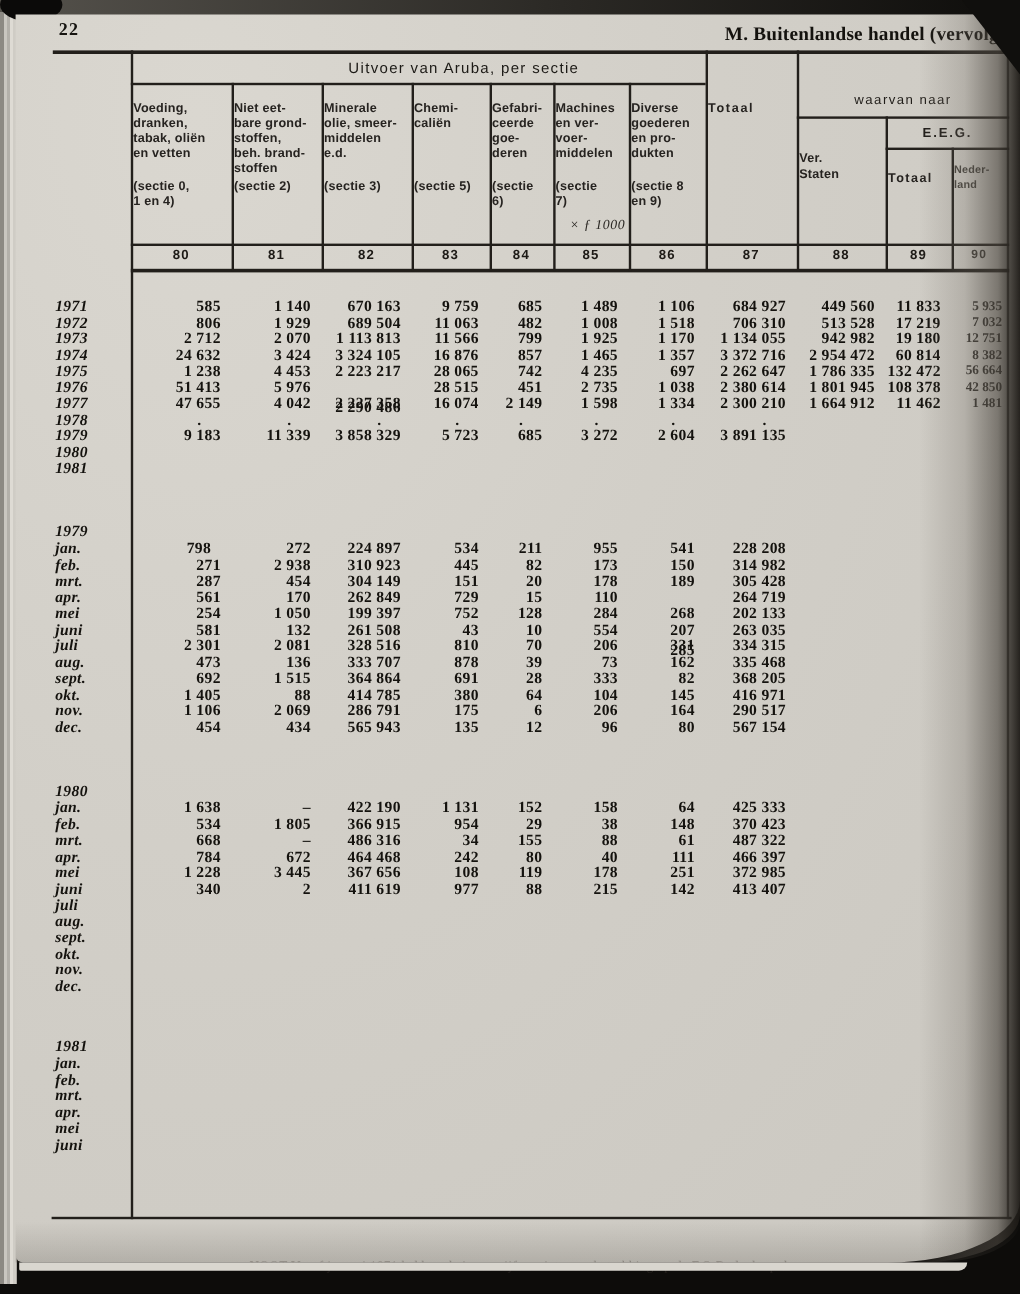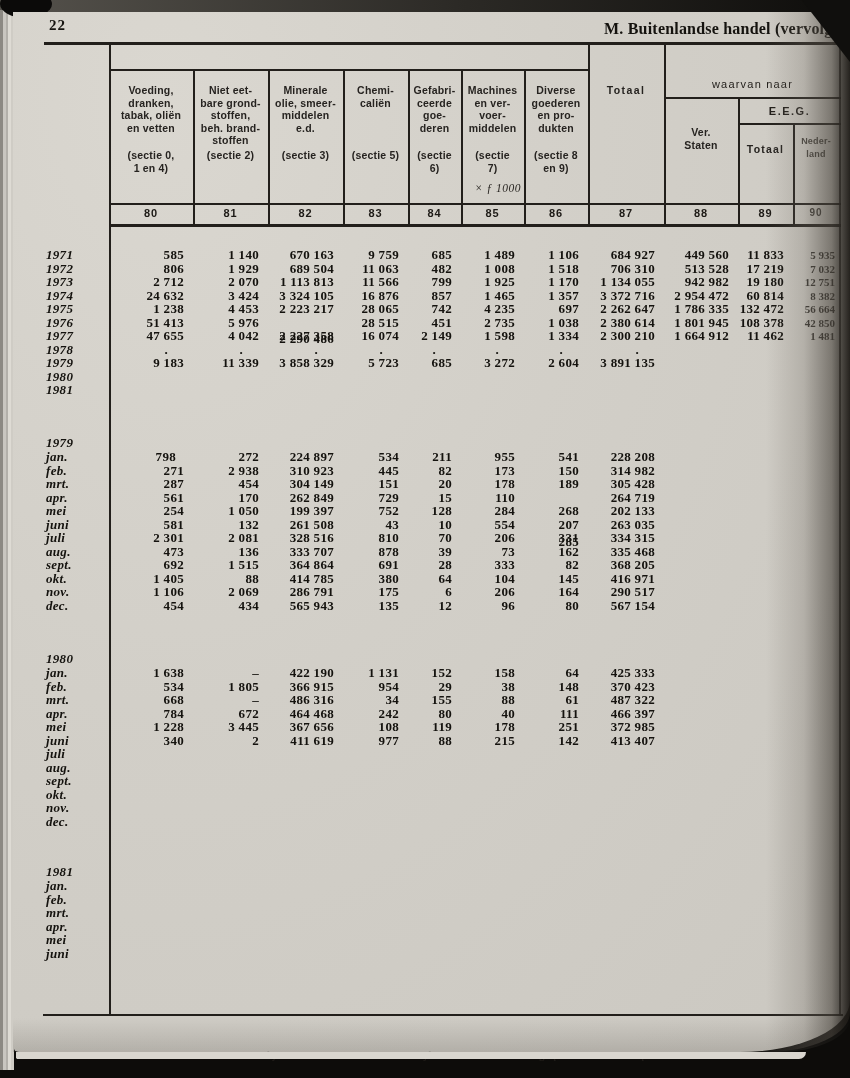--- a/index.html
+++ b/index.html
@@ -23,21 +23,21 @@
         border-radius:0 0 70px 14px;}
   .corner-tr{position:absolute;left:788px;top:0;width:62px;height:62px;background:#100f0d;
         -webkit-clip-path:polygon(22% 0,100% 0,100% 100%);clip-path:polygon(22% 0,100% 0,100% 100%);}
   .line{position:absolute;background:#221f1b;}
   .pagenum{position:absolute;left:36px;top:4px;font:bold 15px/18px "Liberation Serif",serif;color:#161410;letter-spacing:1px;}
   .ptitle{position:absolute;right:12px;top:7px;width:400px;text-align:right;
           font:bold 16px/20px "Liberation Serif",serif;color:#14120e;letter-spacing:0.2px;}
   .caption{position:absolute;left:96px;top:38px;width:555px;text-align:center;
            font:12.5px/15px "Liberation Sans",sans-serif;color:#1c1a16;letter-spacing:1.1px;}
   .grp{position:absolute;text-align:center;font:11px/13px "Liberation Sans",sans-serif;color:#201d19;}
-  .chdr{position:absolute;text-align:center;white-space:pre-line;
+  .chdr{position:absolute;white-space:pre-line;
         font:bold 10.5px/12.5px "Liberation Sans",sans-serif;color:#262320;letter-spacing:0.2px;}
   .colid{position:absolute;text-align:center;font:bold 11px/14px "Liberation Sans",sans-serif;color:#1d1a16;letter-spacing:1px;}
   .unit{position:absolute;left:400px;top:170px;width:170px;text-align:center;
         font:italic 11.5px/13px "Liberation Serif",serif;color:#2a2723;letter-spacing:0.5px;}
   .trow{position:absolute;left:0;width:837px;height:14px;}
   .rlbl{position:absolute;left:33px;top:0;font:italic 600 13px/14px "Liberation Serif",serif;color:#14120e;letter-spacing:0.3px;}
   .cell{position:absolute;top:0;height:14px;text-align:right;
         font:600 13px/14px "Liberation Serif",serif;color:#14120e;letter-spacing:0.3px;white-space:nowrap;}
   .cell.c90{font-size:11px;color:#34312c;letter-spacing:0;}
   .ghost{position:absolute;left:195px;top:1037px;width:620px;
@@ -69,20 +69,21 @@
     <div class="line" style="left:330px;top:57px;width:1.5px;height:157px;"></div>
     <div class="line" style="left:395px;top:57px;width:1.5px;height:157px;"></div>
     <div class="line" style="left:448px;top:57px;width:1.5px;height:157px;"></div>
     <div class="line" style="left:511px;top:57px;width:1.5px;height:157px;"></div>
     <div class="line" style="left:575px;top:30px;width:1.5px;height:184px;"></div>
     <div class="line" style="left:651px;top:30px;width:1.5px;height:184px;"></div>
     <div class="line" style="left:725px;top:85px;width:1.5px;height:129px;"></div>
     <div class="line" style="left:780px;top:111px;width:1.5px;height:103px;"></div>
     <div class="line" style="left:826px;top:30px;width:1.5px;height:974px;background:rgba(34,31,27,0.8);"></div>
 
+    <div class="caption">Uitvoer van Aruba, per sectie</div>
     <div class="grp" style="left:651px;top:66px;width:177px;letter-spacing:1.2px;">waarvan naar</div>
     <div class="grp" style="left:725px;top:93px;width:103px;font-weight:bold;letter-spacing:1.5px;">E.E.G.</div>
     <div class="unit">× ƒ 1000</div>
 
     <div id="headers">
         <div class="chdr" style="left: 98px; top: 72px; width: 80px;">Voeding,
 dranken,
 tabak, oliën
 en vetten</div>
         <div class="chdr" style="left: 98px; top: 137px; width: 80px;">(sectie 0,

